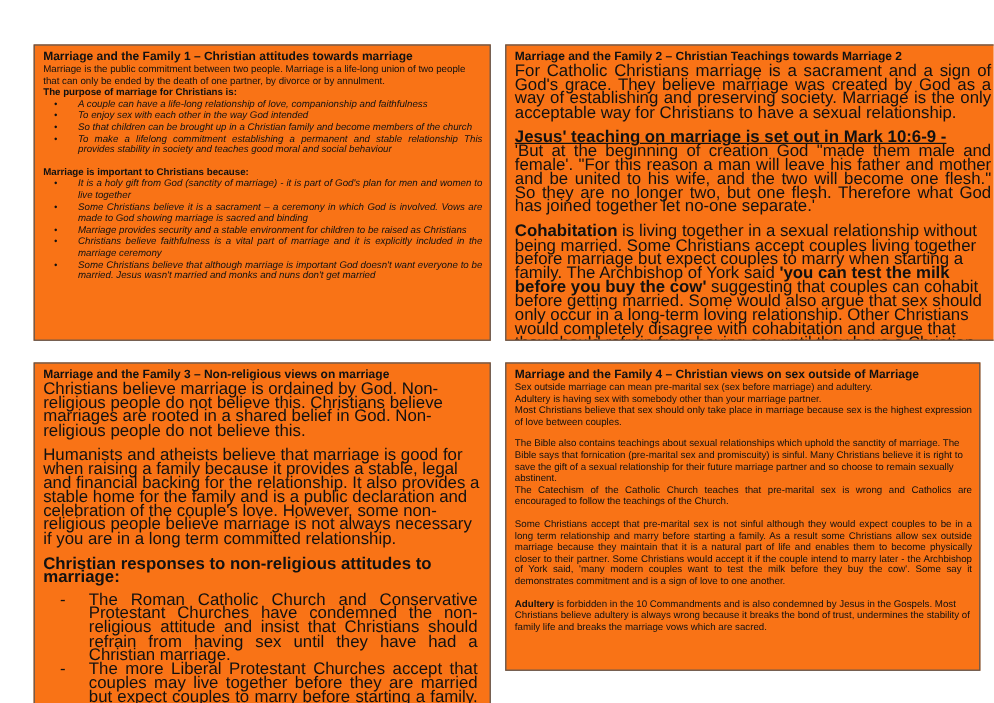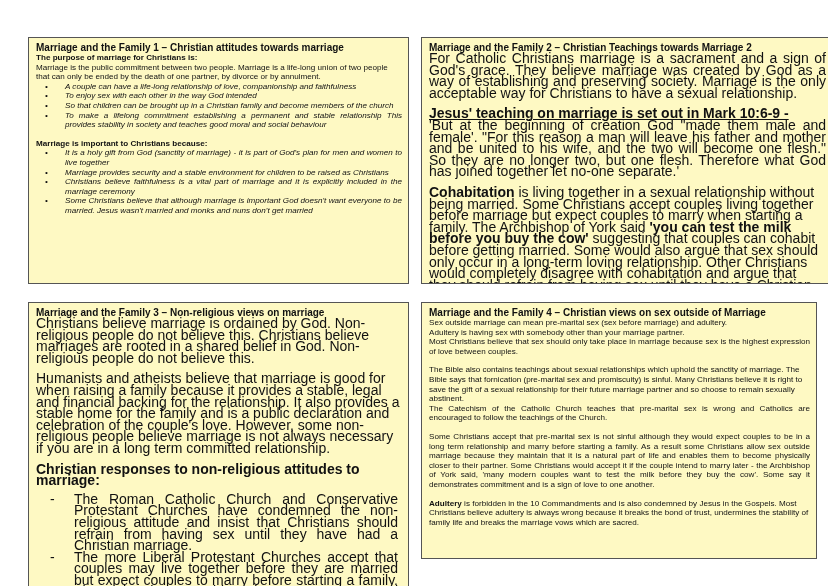--- a/index.html
+++ b/index.html
@@ -1,19 +1,19 @@
 <!DOCTYPE html>
 <html><head>
 <meta charset="utf-8">
 <style>
   html, body { margin:0; padding:0; background:#ffffff; }
   body { width:828px; height:586px; position:relative; overflow:hidden;
          font-family:"Liberation Sans", sans-serif; color:#111; }
   .box { position:absolute; border:1.3px solid #555; box-sizing:border-box;
-         background:#fef9c3; padding:4px 6px 10px 7px; overflow:hidden; }
+         background:#f97316; padding:4px 6px 10px 7px; overflow:hidden; }
   #box1 { left:28px; top:37px; width:381px; height:247px; }
   #box2 { left:421px; top:37px; width:412px; height:247px; }
   #box3 { left:28px; top:302px; width:381px; height:287px; }
   #box4 { left:421px; top:302px; width:396px; height:257px; }
   .title { font-weight:bold; font-size:10px; line-height:11px; margin:0; }
   .p { margin:0; }
   .small { font-size:8.1px; line-height:9.6px; }
   .med { font-size:14px; line-height:11.6px; }
   .just { text-align:justify; }
   .bold { font-weight:bold; }
@@ -25,32 +25,33 @@
   ul.dash li { position:relative; text-align:justify; }
   ul.dash li::before { content:"-"; position:absolute; left:-24px; }
   .gap { height:9px; }
   .gap-sm { height:7px; }
 </style>
 </head>
 <body>
 
 <div id="box1" class="box">
   <p class="title">Marriage and the Family 1 – Christian attitudes towards marriage</p>
+  <p class="p small">Marriage is the public commitment between two people. Marriage is a life-long union of two people that can only be ended by the death of one partner, by divorce or by annulment.</p>
   <p class="p small bold">The purpose of marriage for Christians is:</p>
-  <p class="p small">Marriage is the public commitment between two people. Marriage is a life-long union of two people that can only be ended by the death of one partner, by divorce or by annulment.</p>
   <ul class="dots small">
     <li>A couple can have a life-long relationship of love, companionship and faithfulness</li>
     <li>To enjoy sex with each other in the way God intended</li>
     <li>So that children can be brought up in a Christian family and become members of the church</li>
     <li>To make a lifelong commitment establishing a permanent and stable relationship This provides stability in society and teaches good moral and social behaviour</li>
   </ul>
   <div class="gap"></div>
   <p class="p small bold">Marriage is important to Christians because:</p>
   <ul class="dots small">
     <li>It is a holy gift from God (sanctity of marriage) - it is part of God's plan for men and women to live together</li>
+    <li>Some Christians believe it is a sacrament – a ceremony in which God is involved. Vows are made to God showing marriage is sacred and binding</li>
     <li>Marriage provides security and a stable environment for children to be raised as Christians</li>
     <li>Christians believe faithfulness is a vital part of marriage and it is explicitly included in the marriage ceremony</li>
     <li>Some Christians believe that although marriage is important God doesn't want everyone to be married. Jesus wasn't married and monks and nuns don't get married</li>
   </ul>
 </div>
 
 <div id="box2" class="box">
   <p class="title">Marriage and the Family 2 – Christian Teachings towards Marriage 2</p>
   <p class="p med just">For Catholic Christians marriage is a sacrament and a sign of God's grace. They believe marriage was created by God as a way of establishing and preserving society. Marriage is the only acceptable way for Christians to have a sexual relationship.</p>
   <div class="gap"></div>

